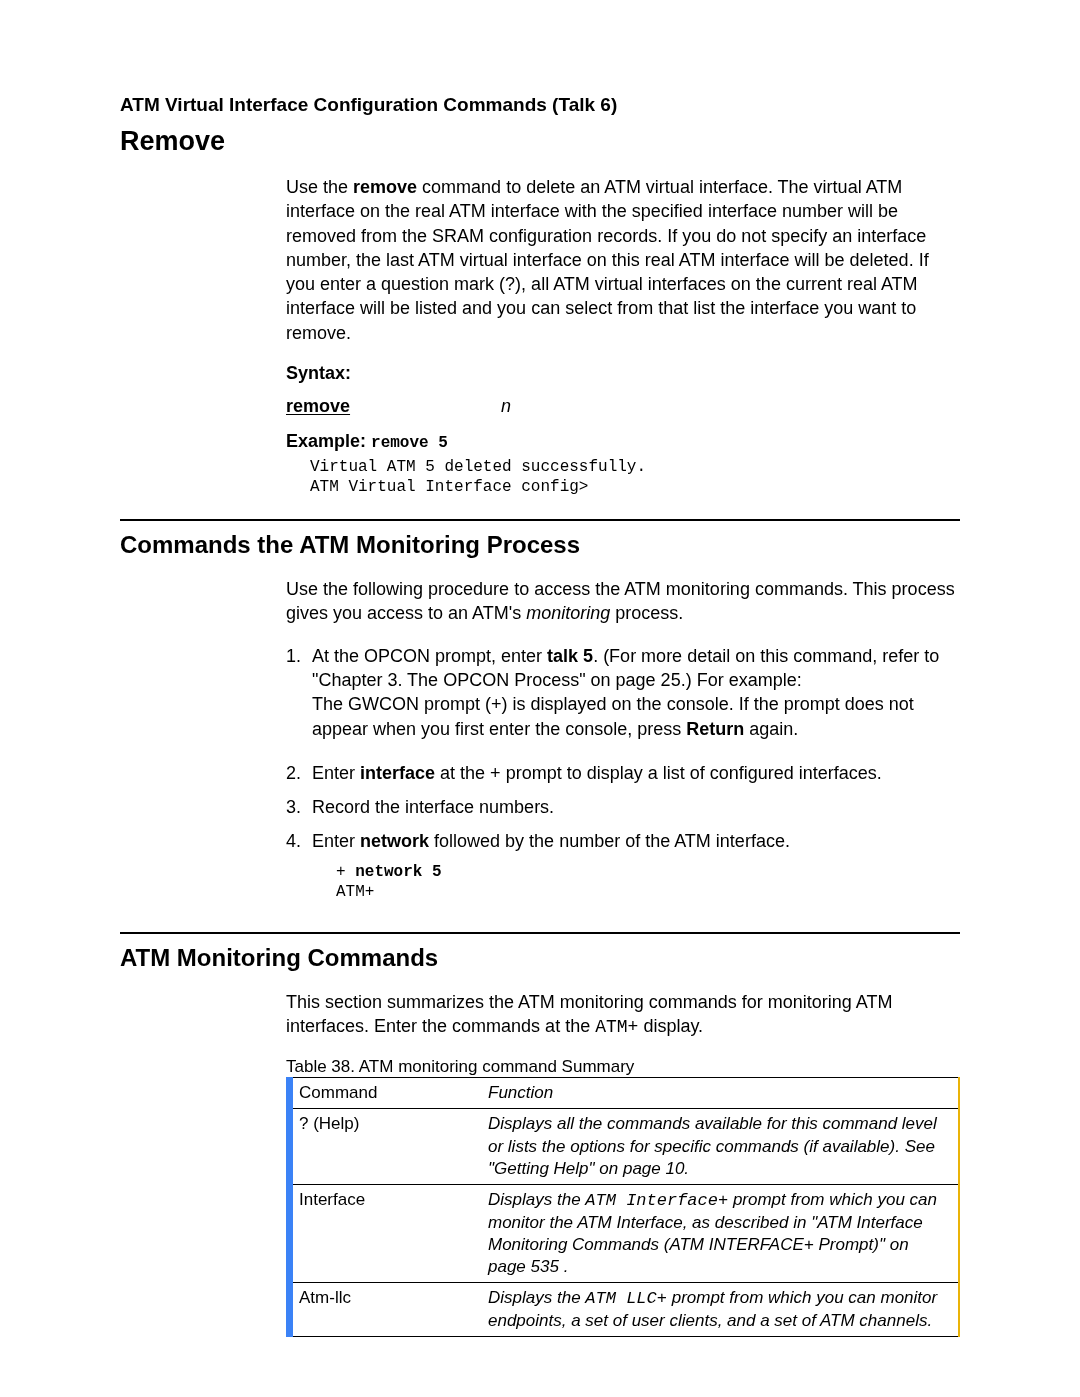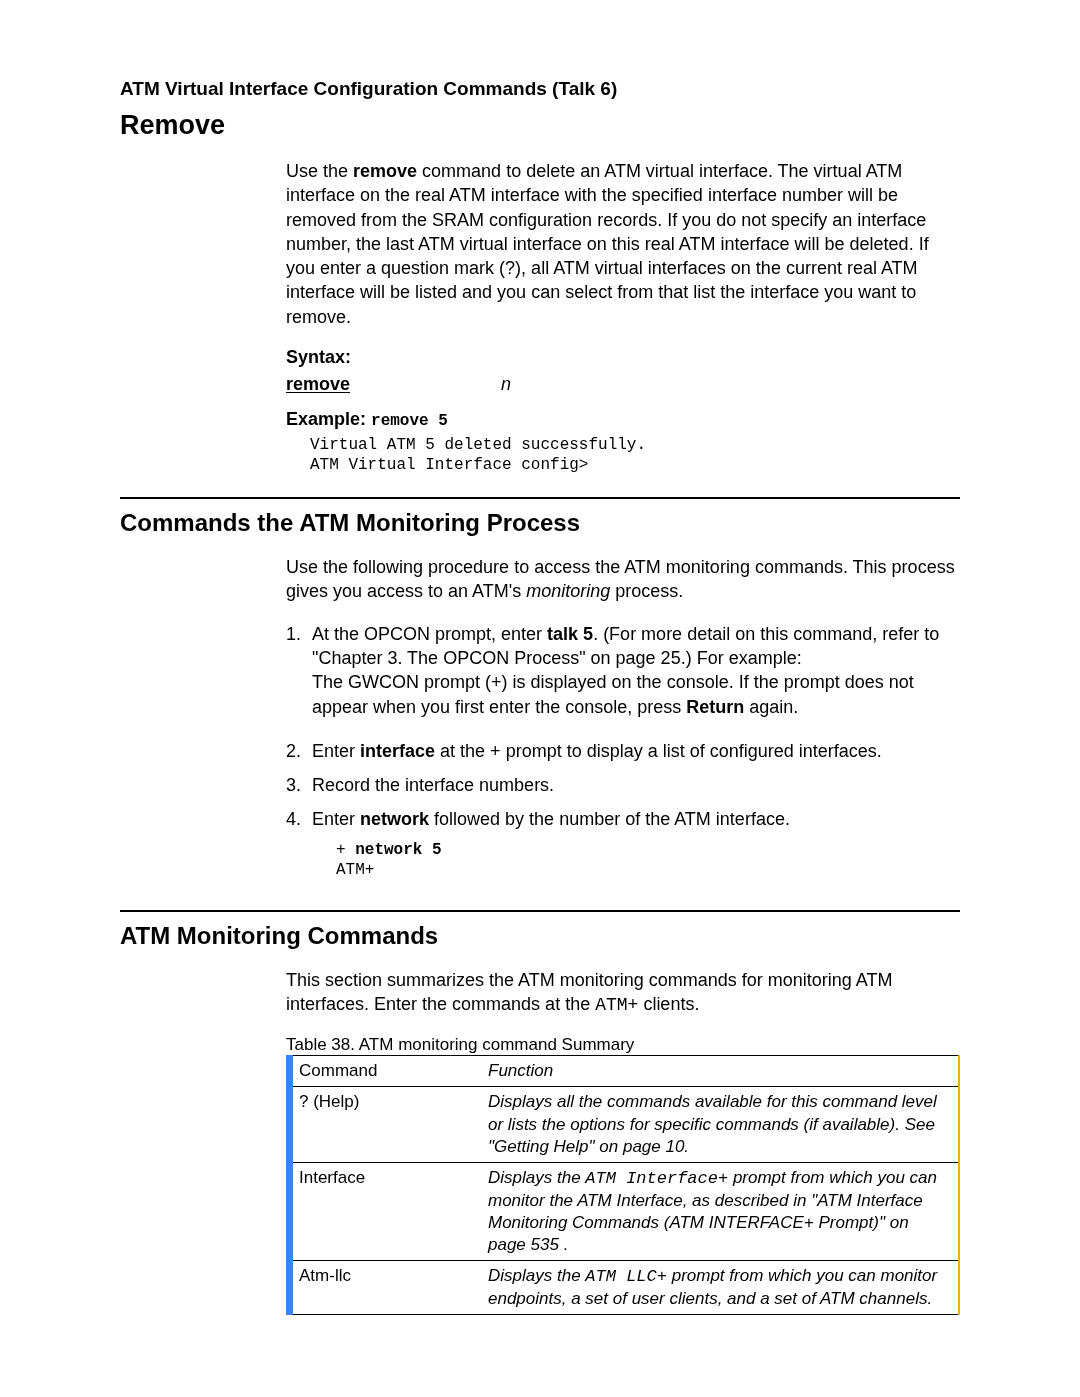--- a/index.html
+++ b/index.html
@@ -10,20 +10,21 @@
     color: #000;
     width: 1080px;
   }
   .page {
     padding: 78px 120px 50px 120px;
   }
   .section-header {
     font-weight: bold;
     font-size: 19px;
     margin-bottom: 10px;
+    margin-top: 16px;
   }
   .h1 {
     font-weight: bold;
     font-size: 27px;
     margin: 2px 0 18px 0;
   }
   .h2 {
     font-weight: bold;
     font-size: 24px;
     margin: 0 0 18px 0;
@@ -34,21 +35,21 @@
   .para {
     font-size: 18px;
     line-height: 1.35;
     margin-bottom: 18px;
   }
   .bold { font-weight: bold; }
   .italic { font-style: italic; }
   .syntax-label {
     font-weight: bold;
     font-size: 18px;
-    margin-bottom: 6px;
+    margin-bottom: 12px;
   }
   .syntax-row {
     display: flex;
     font-size: 18px;
     margin-bottom: 14px;
   }
   .syntax-cmd {
     font-weight: bold;
     text-decoration: underline;
     text-decoration-thickness: 1px;
@@ -188,21 +189,21 @@
         </div>
       </div>
     </div>
   </div>
 
   <hr class="hr">
   <div class="h2">ATM Monitoring Commands</div>
 
   <div class="body-indent">
     <div class="para">
-      <span>This section summarizes the ATM monitoring commands for monitoring ATM interfaces. Enter the commands at the </span><span class="inline-mono">ATM+</span><span> clients.</span>
+      <span>This section summarizes the ATM monitoring commands for monitoring ATM interfaces. Enter the commands at the </span><span class="inline-mono">ATM+</span><span> display.</span>
     </div>
 
     <div class="table-caption">Table 38. ATM monitoring command Summary</div>
     <table class="cmd-table">
       <tbody>
           <tr>
         <td class="c1">Command</td>
         <td class="c2">Function</td>
       </tr>
       <tr>

